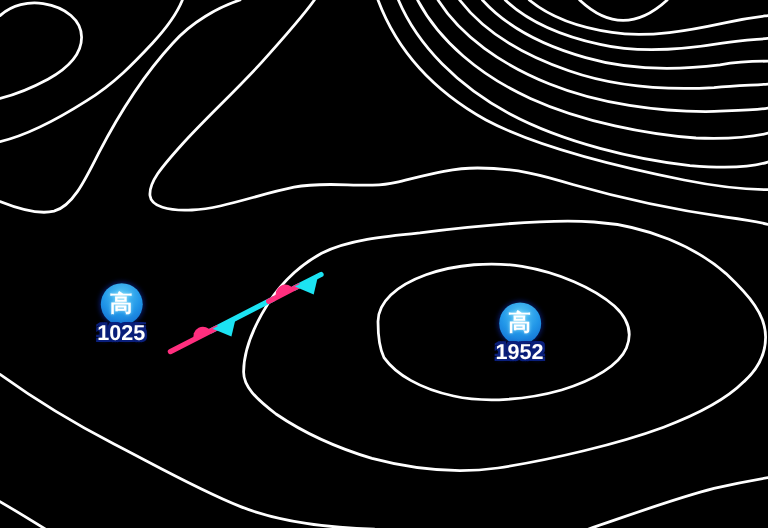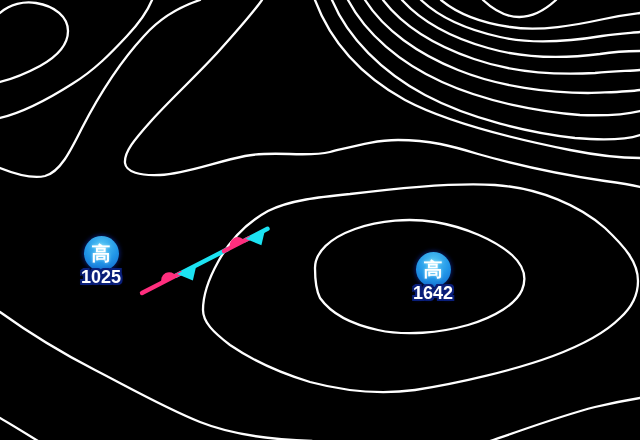--- a/index.html
+++ b/index.html
@@ -89,16 +89,16 @@
     <div class="marker-circle">
       <span class="marker-symbol">高</span>
     </div>
     <span class="marker-value">1025</span>
   </div>
 
   <div class="marker" style="left:433px;top:252px;">
     <div class="marker-circle">
       <span class="marker-symbol">高</span>
     </div>
-    <span class="marker-value">1642</span>
+    <span class="marker-value">1952</span>
   </div>
 
 </div>
 
 </body></html>

